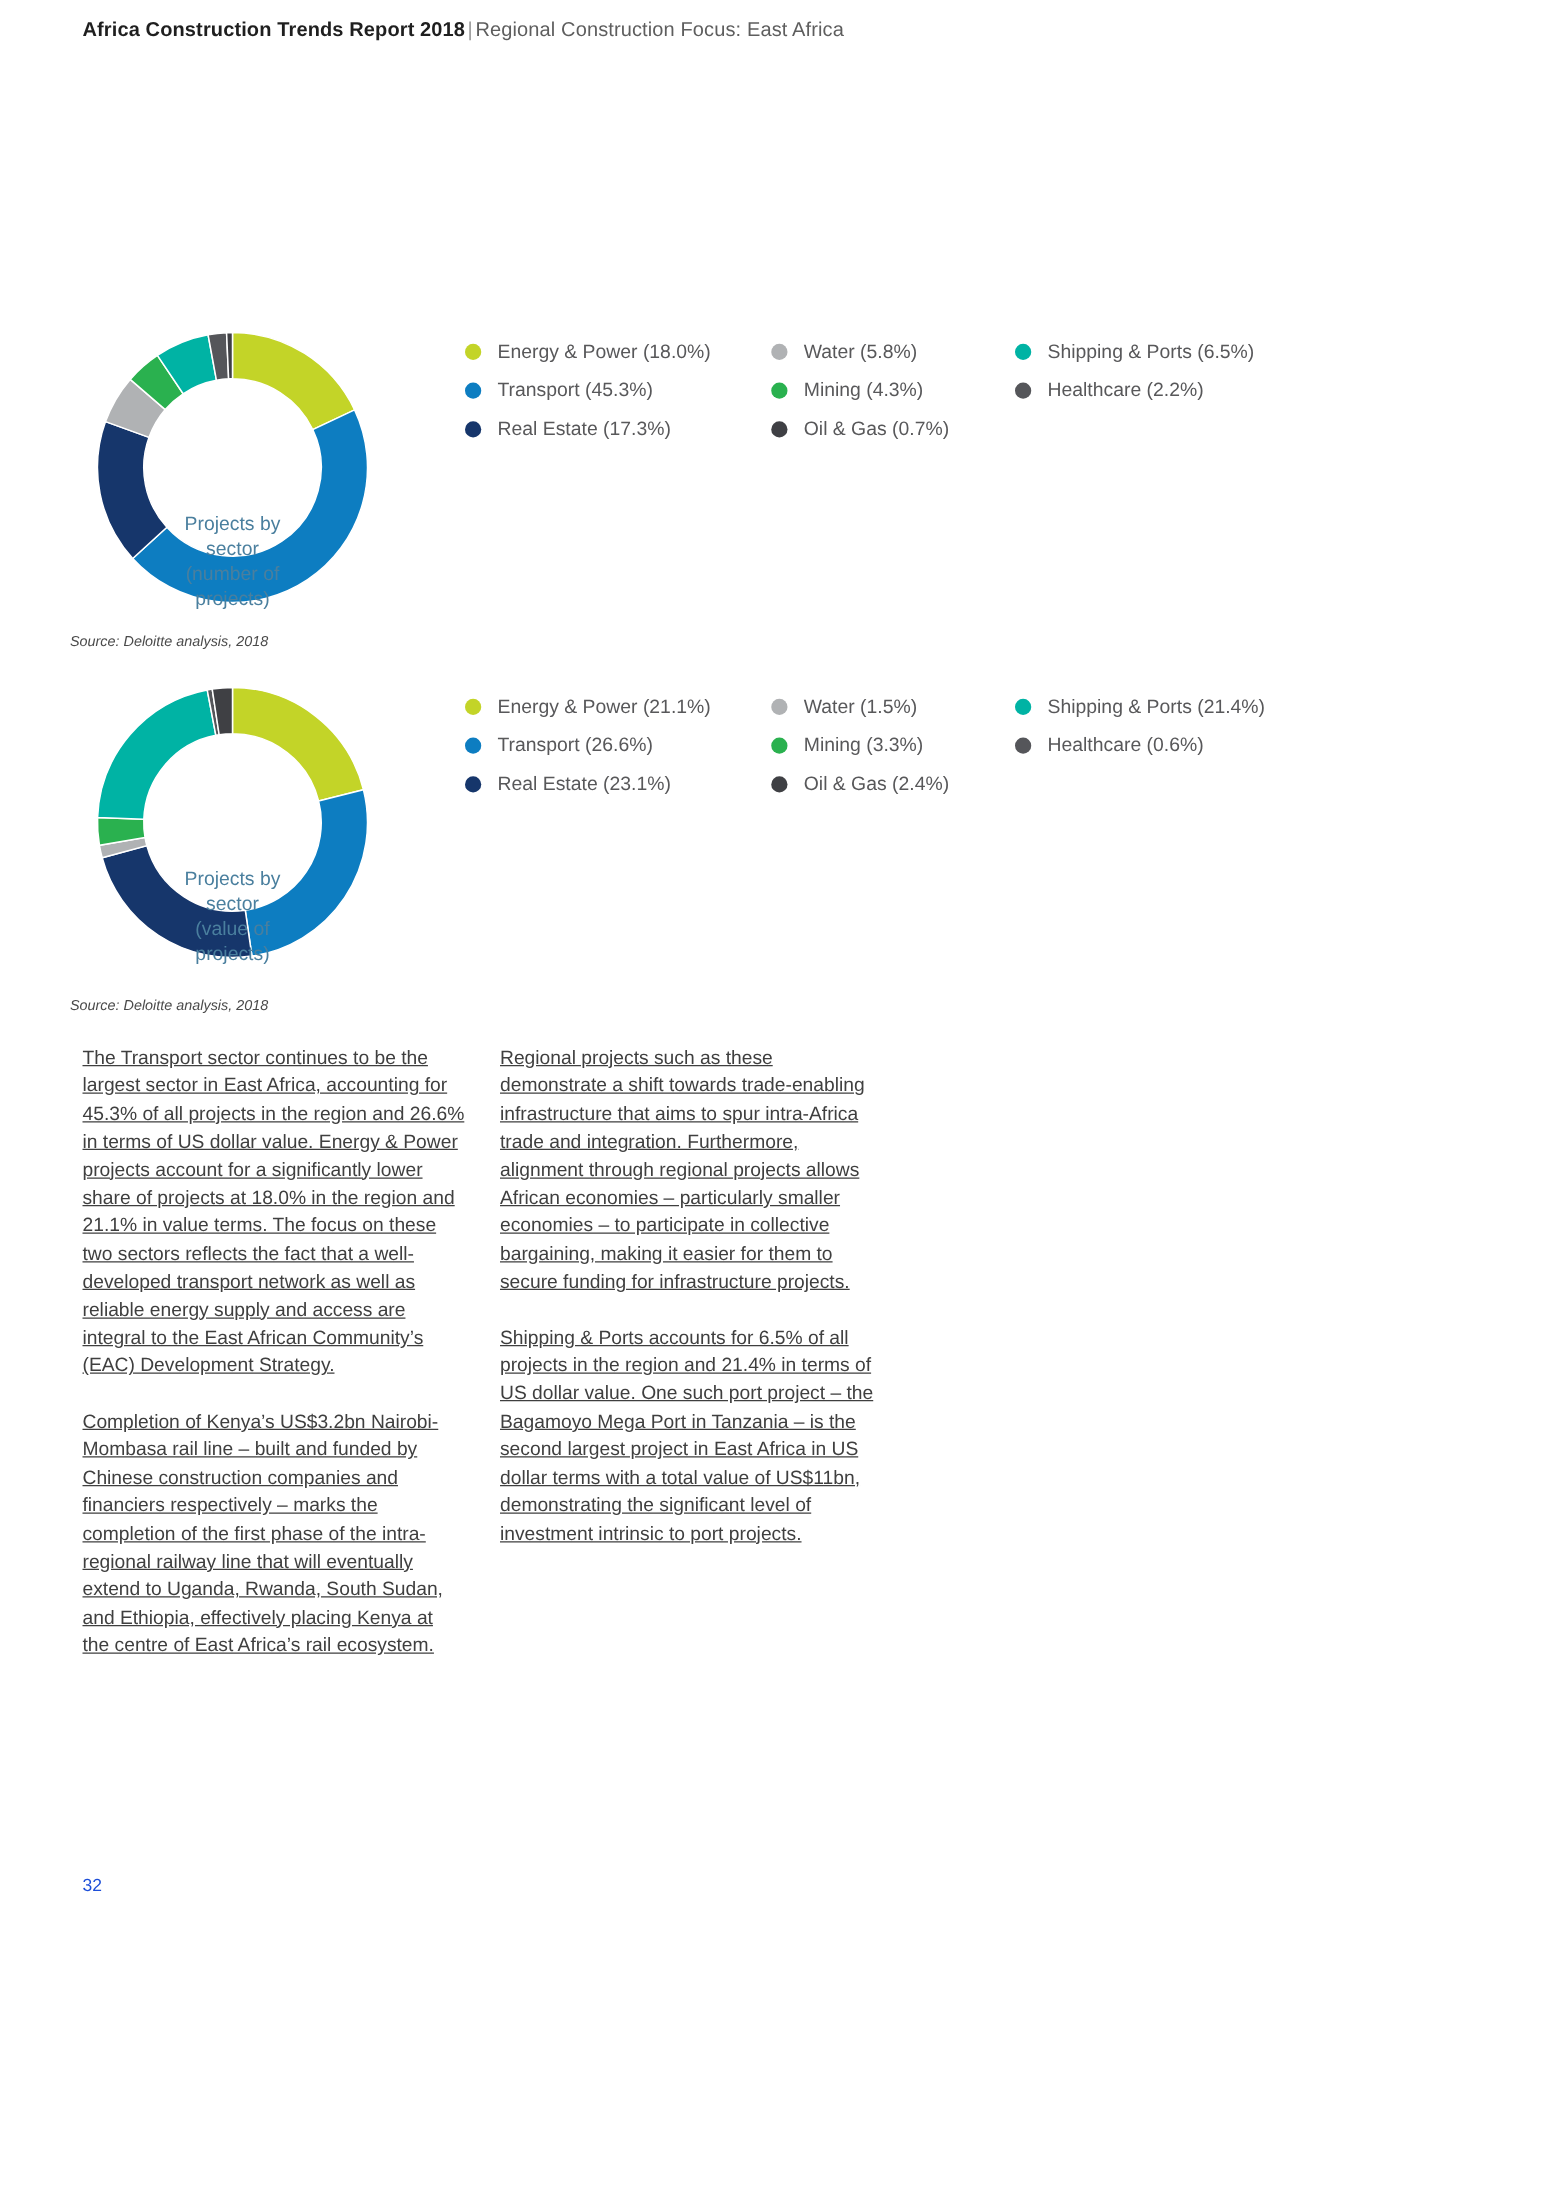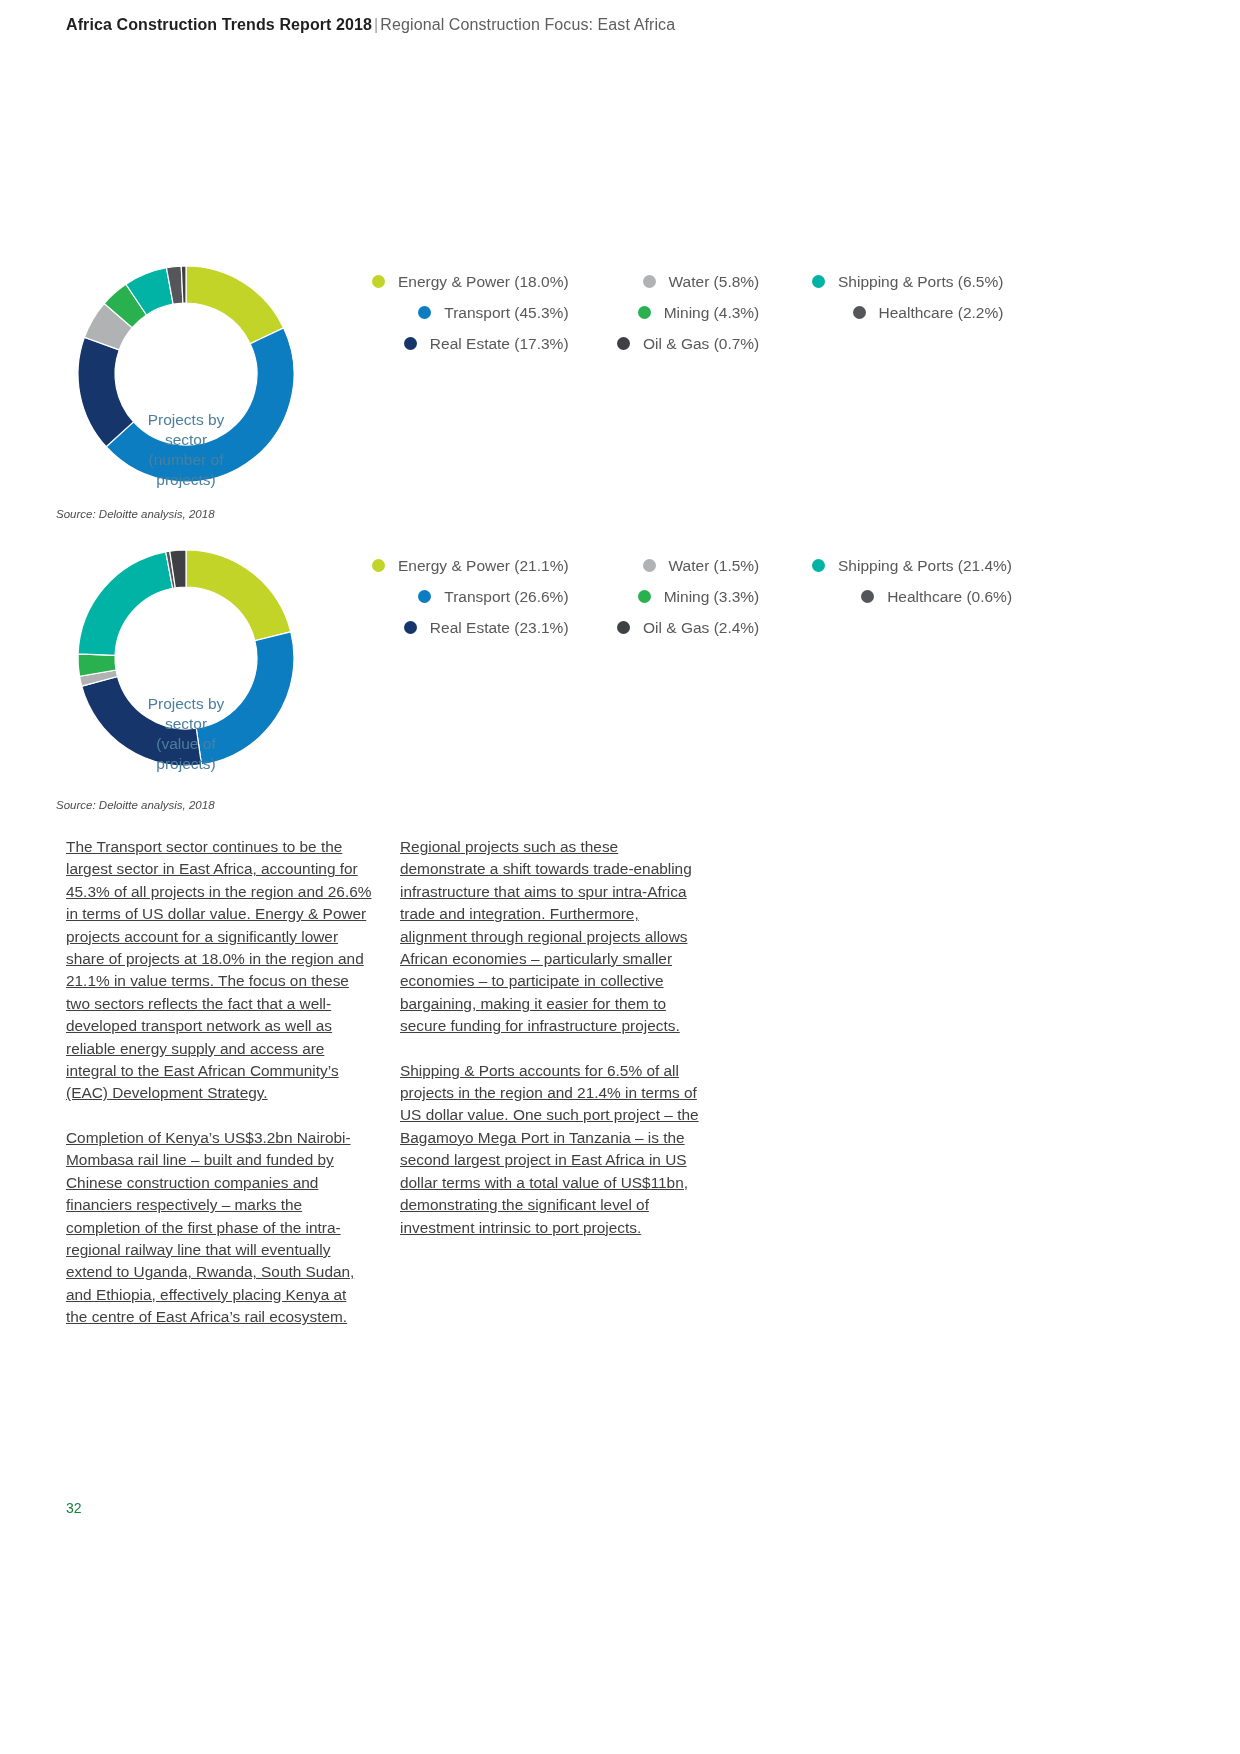--- a/index.html
+++ b/index.html
@@ -92,21 +92,20 @@
   }
   .legend-col.c1 { left: 0px; }
   .legend-col.c2 { left: 245px; }
   .legend-col.c3 { left: 440px; }
 
   .legend-item {
     display: flex;
     align-items: center;
     height: 31px;
     white-space: nowrap;
-    justify-content: flex-end;
   }
   .legend-dot {
     width: 13px;
     height: 13px;
     border-radius: 50%;
     flex: 0 0 13px;
     margin-right: 13px;
   }
   .legend-label {
     font-size: 15.5px;
@@ -146,21 +145,21 @@
     margin: 0 0 22px 0;
     text-decoration: underline;
   }
 
   
   .page-number {
     position: absolute;
     left: 66px;
     top: 1500px;
     font-size: 14px;
-    color: #15803d;
+    color: #1d4ed8;
   }
 </style>
 </head>
 <body>
 
 <div class="page-header">
   <span class="hdr-bold">Africa Construction Trends Report 2018</span><span class="hdr-sep">|</span><span class="hdr-rest">Regional Construction Focus: East Africa</span>
 </div>
 
 <div class="chart-block" id="chart-block-1">

